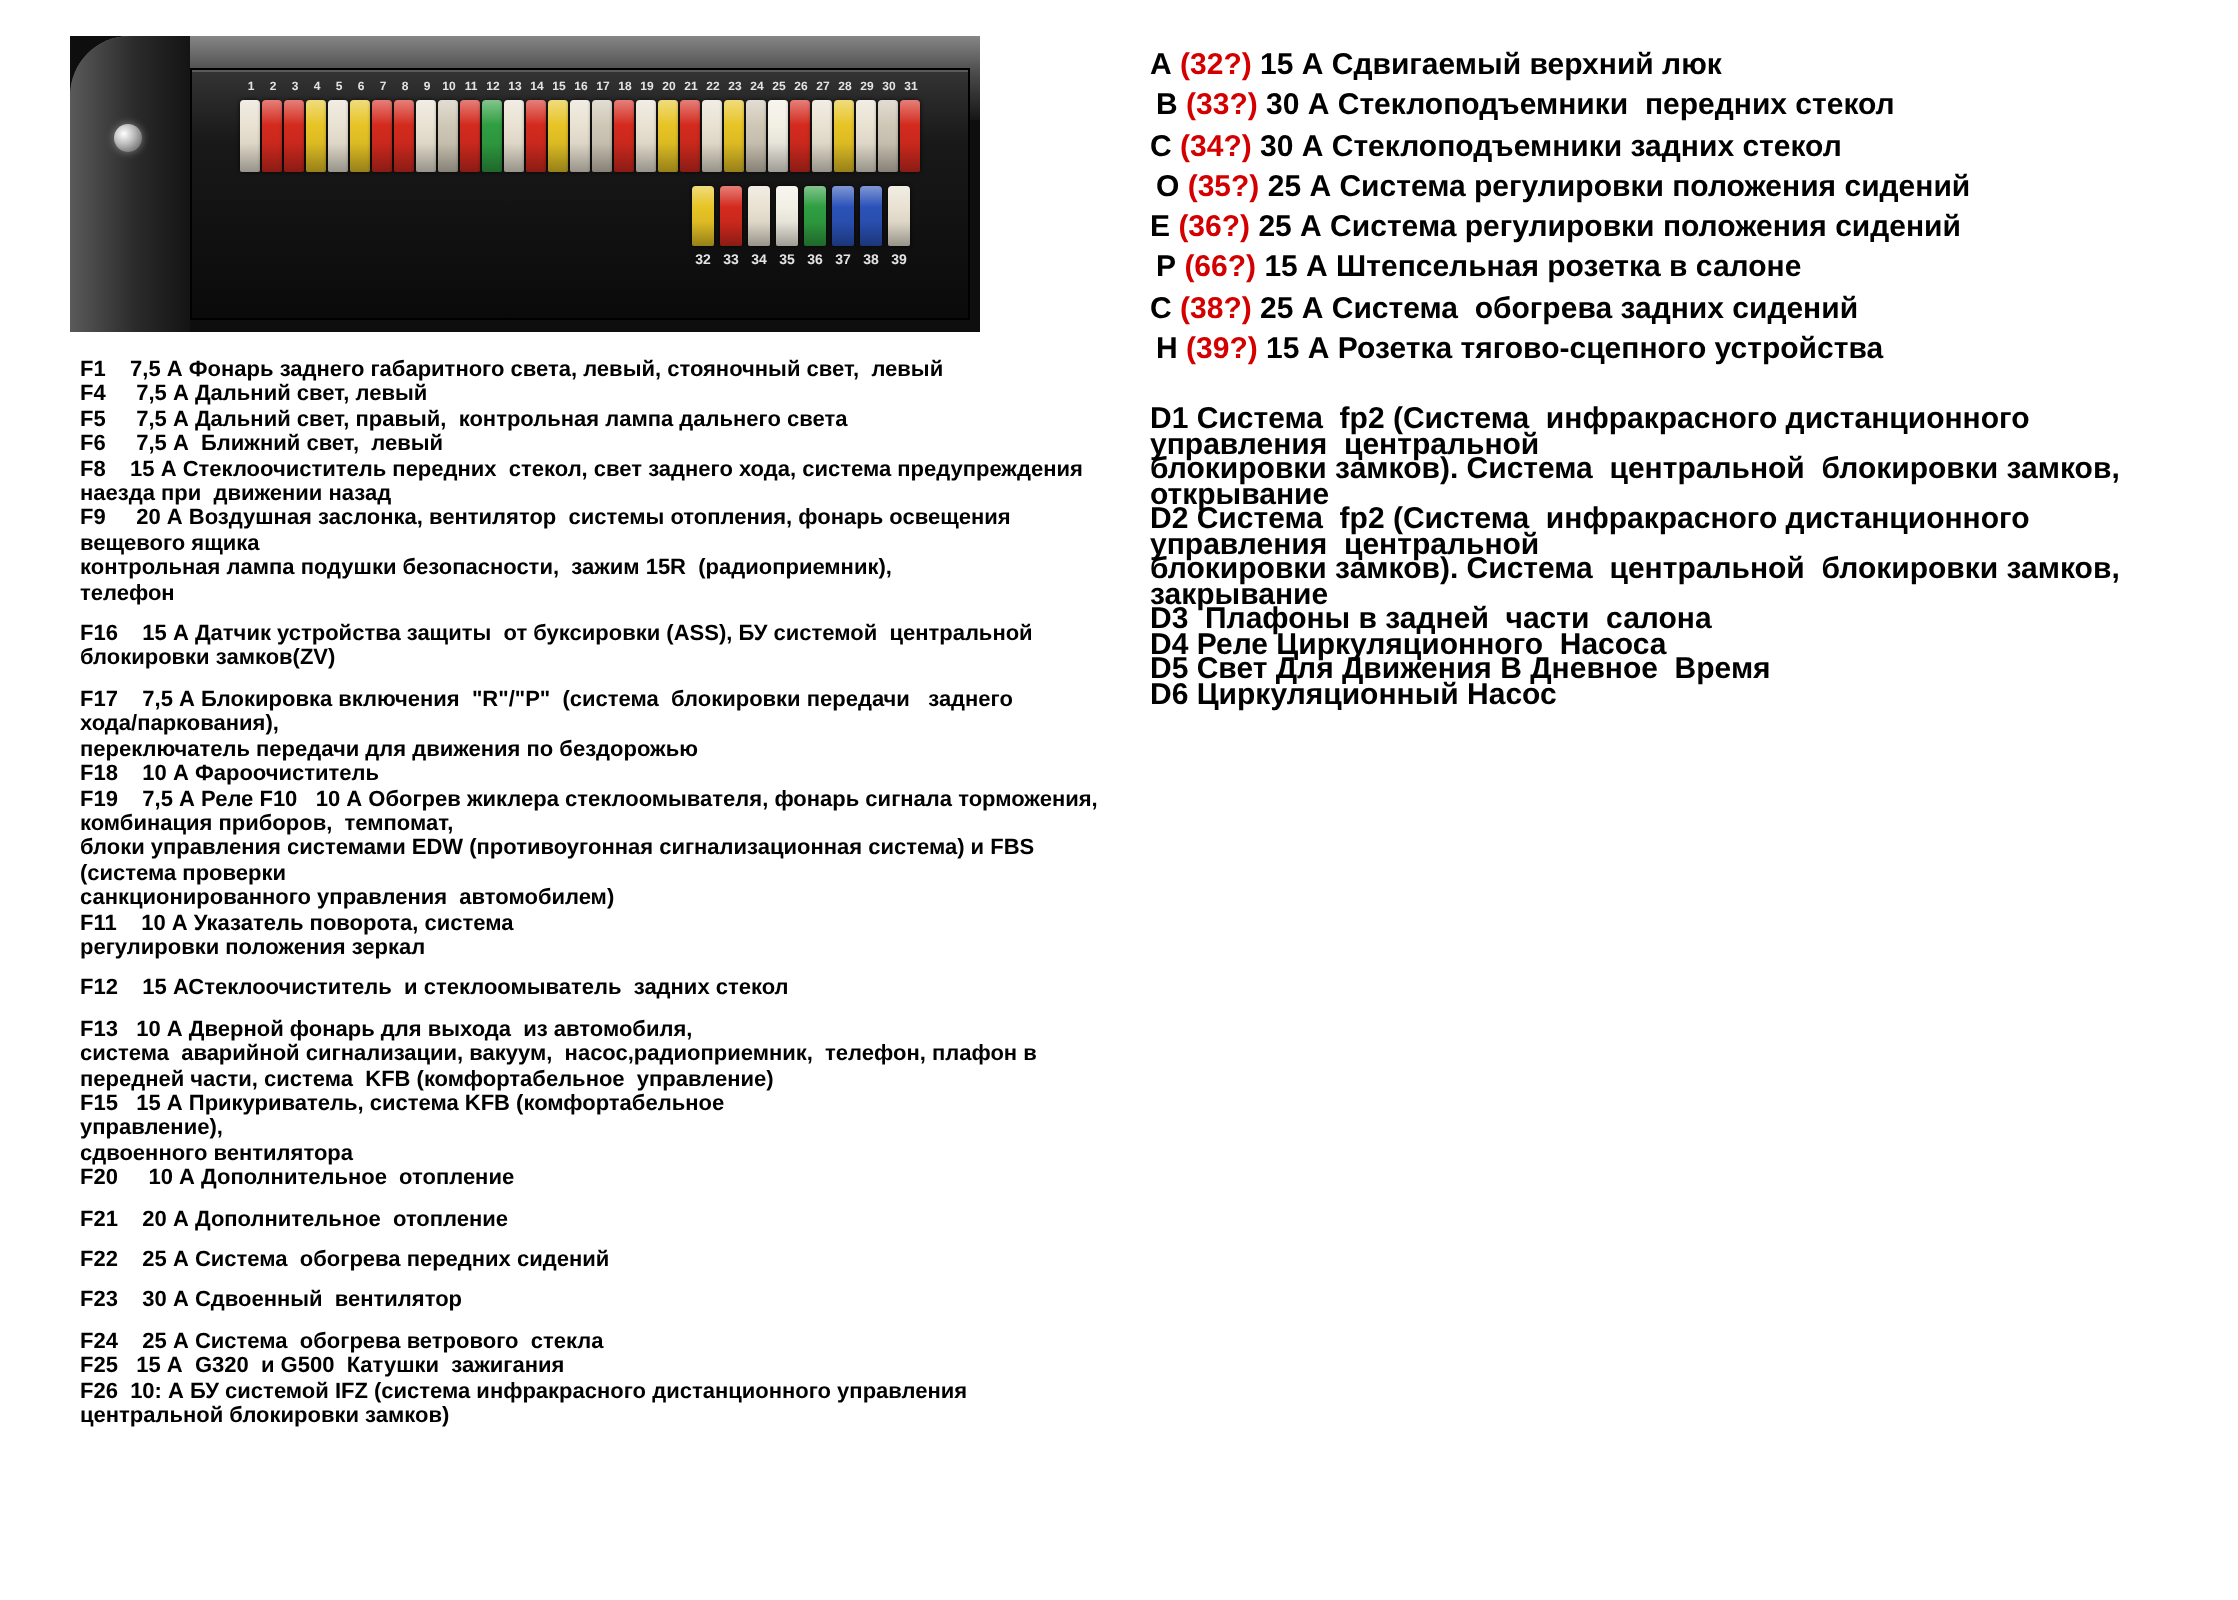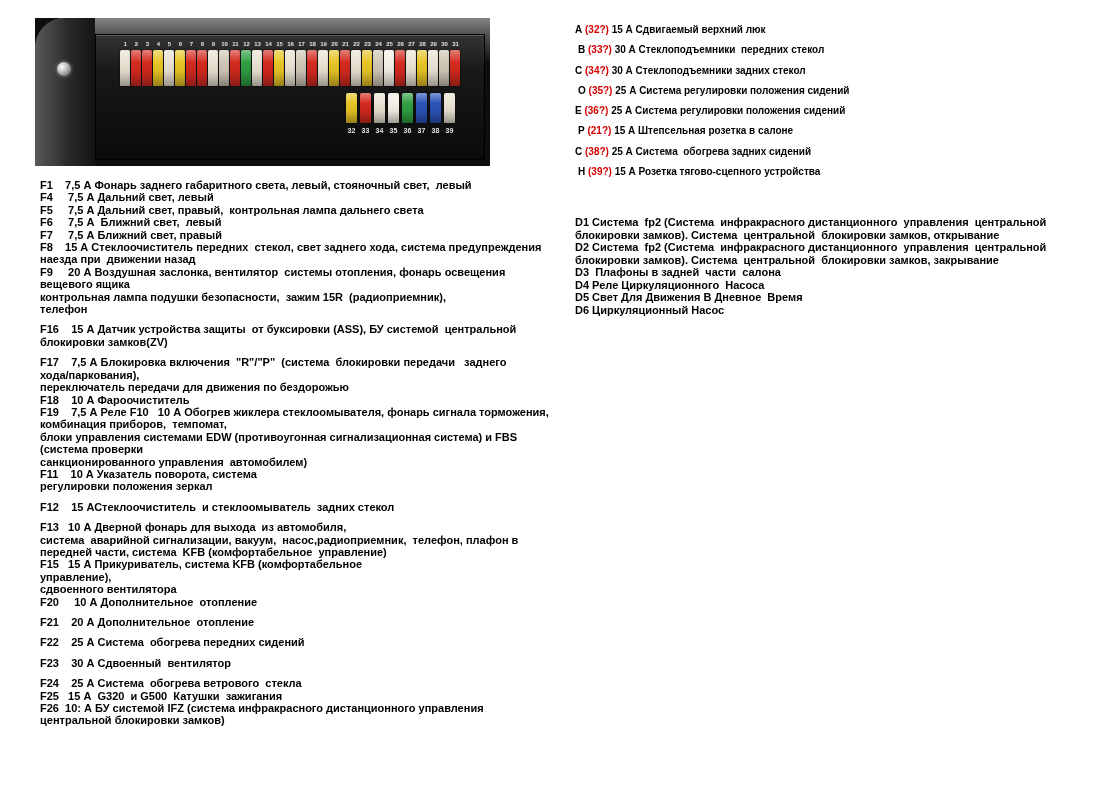--- a/index.html
+++ b/index.html
@@ -39,25 +39,25 @@
                       rgba(0,0,0,.05) 60%, rgba(0,0,0,.35) 100%); }
 
   
   .left-column { position:absolute; left:40px; top:179px; width:560px;
            font-size:11px; line-height:12.4px; }
   .entry { white-space:pre-wrap; }
   .entry.blank { height:8px; }
 
   
   .right-column { position:absolute; left:575px; top:24px; width:535px; }
-  .letter-list { font-size:10px; }
+  .letter-list { font-size:15px; }
   .letter-row { height:20.3px; white-space:pre-wrap; }
   .letter-row:nth-child(even) { padding-left:3px; }
   .red { color:#d40000; }
-  .d-list { margin-top:30px; font-size:11px; line-height:12.5px; }
+  .d-list { margin-top:18px; font-size:15px; line-height:12.5px; }
   .d-row { white-space:pre-wrap; }
 </style>
 </head>
 <body>
 
 <div class="page">
 
   <div class="photo">
     <div class="cover-top"></div>
     <div class="cover-left"></div>
@@ -150,21 +150,20 @@
           <span>39</span>
         </div>
     </div>
   </div>
 
   <div class="left-column">
       <div class="entry">F1    7,5 А Фонарь заднего габаритного света, левый, стояночный свет,  левый</div>
       <div class="entry">F4     7,5 А Дальний свет, левый</div>
       <div class="entry">F5     7,5 А Дальний свет, правый,  контрольная лампа дальнего света</div>
       <div class="entry">F6     7,5 А  Ближний свет,  левый</div>
-      <div class="entry">F7     7,5 А Ближний свет, правый</div>
       <div class="entry">F8    15 А Стеклоочиститель передних  стекол, свет заднего хода, система предупреждения
 наезда при  движении назад</div>
       <div class="entry">F9     20 А Воздушная заслонка, вентилятор  системы отопления, фонарь освещения
 вещевого ящика
 контрольная лампа подушки безопасности,  зажим 15R  (радиоприемник),
 телефон</div>
       <div class="entry blank"></div>
       <div class="entry">F16    15 А Датчик устройства защиты  от буксировки (ASS), БУ системой  центральной
 блокировки замков(ZV)</div>
       <div class="entry blank"></div>
@@ -202,21 +201,21 @@
 центральной блокировки замков)</div>
     </div>
 
   <div class="right-column">
     <div class="letter-list">
         <div class="letter-row"><span>А</span> <span class="red">(32?)</span> <span>15 А Сдвигаемый верхний люк</span></div>
         <div class="letter-row"><span>В</span> <span class="red">(33?)</span> <span>30 А Стеклоподъемники  передних стекол</span></div>
         <div class="letter-row"><span>С</span> <span class="red">(34?)</span> <span>30 А Стеклоподъемники задних стекол</span></div>
         <div class="letter-row"><span>О</span> <span class="red">(35?)</span> <span>25 А Система регулировки положения сидений</span></div>
         <div class="letter-row"><span>Е</span> <span class="red">(36?)</span> <span>25 А Система регулировки положения сидений</span></div>
-        <div class="letter-row"><span>Р</span> <span class="red">(21?)</span> <span>15 А Штепсельная розетка в салоне</span></div>
+        <div class="letter-row"><span>Р</span> <span class="red">(66?)</span> <span>15 А Штепсельная розетка в салоне</span></div>
         <div class="letter-row"><span>С</span> <span class="red">(38?)</span> <span>25 А Система  обогрева задних сидений</span></div>
         <div class="letter-row"><span>Н</span> <span class="red">(39?)</span> <span>15 А Розетка тягово-сцепного устройства</span></div>
       </div>
     <div class="d-list">
         <div class="d-row">D1 Система  fp2 (Система  инфракрасного дистанционного  управления  центральной
 блокировки замков). Система  центральной  блокировки замков, открывание</div>
         <div class="d-row">D2 Система  fp2 (Система  инфракрасного дистанционного  управления  центральной
 блокировки замков). Система  центральной  блокировки замков, закрывание</div>
         <div class="d-row">D3  Плафоны в задней  части  салона</div>
         <div class="d-row">D4 Реле Циркуляционного  Насоса</div>

